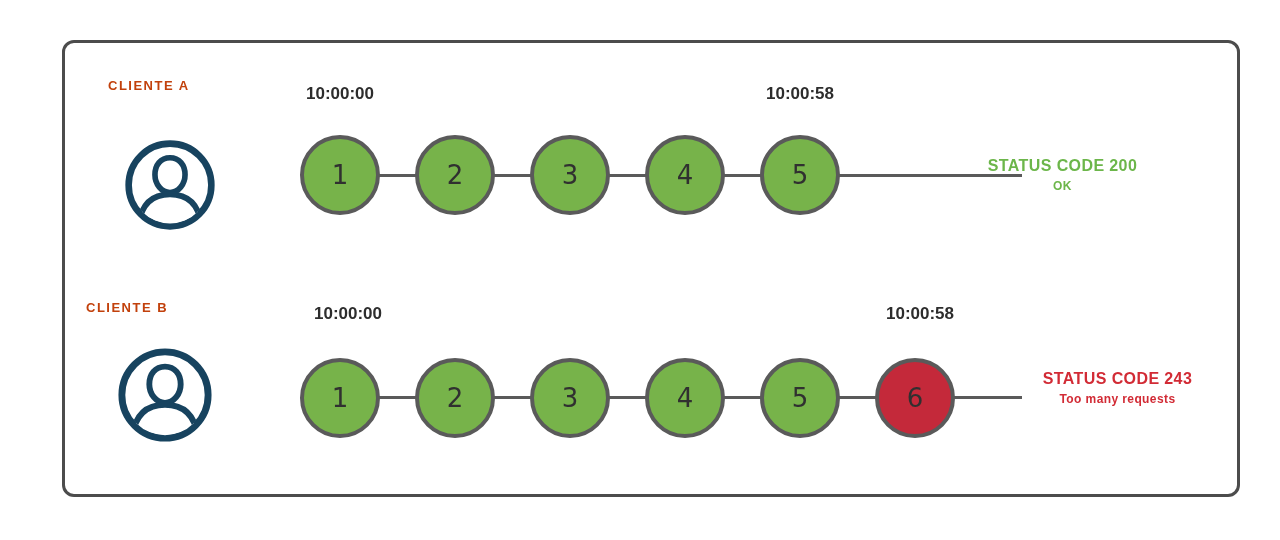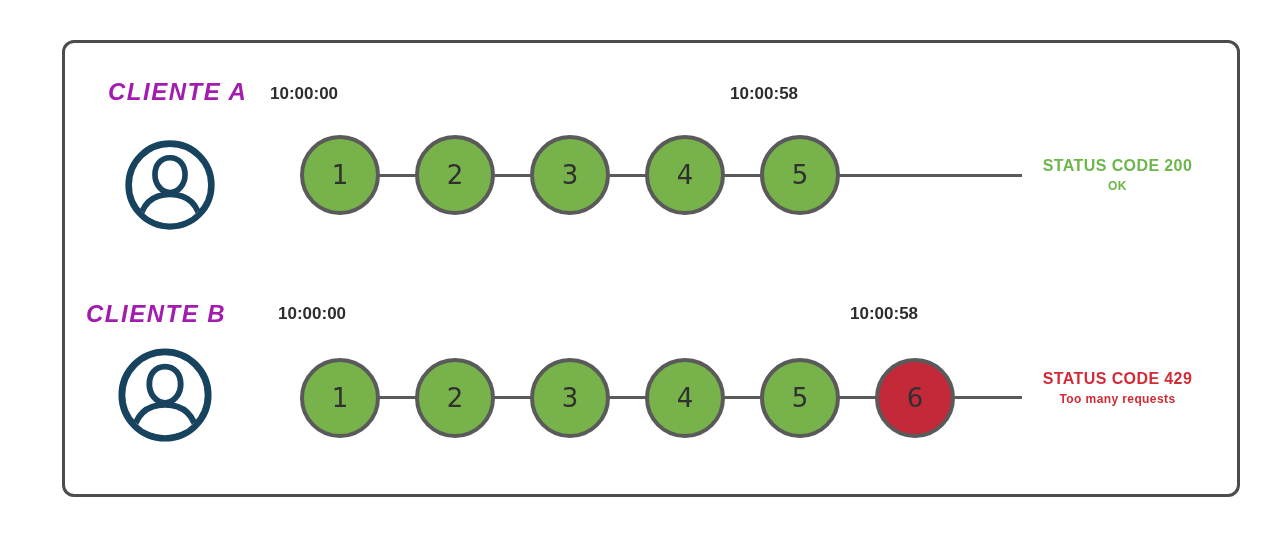--- a/index.html
+++ b/index.html
@@ -20,31 +20,30 @@
     left: 62px;
     top: 40px;
     width: 1172px;
     height: 451px;
     border: 3px solid #4c4c4c;
     border-radius: 12px;
     background: #ffffff;
   }
   .client-label {
     position: absolute;
-    font-size: 24px;
+    font-size: 13px;
     font-weight: bold;
-    font-style: italic;
     letter-spacing: 1.5px;
-    color: #a21caf;
+    color: #c2410c;
     white-space: nowrap;
   }
   .timestamp {
     position: absolute;
     width: 140px;
-    text-align: left;
+    text-align: center;
     font-size: 17px;
     font-weight: bold;
     color: #2d2d2d;
     white-space: nowrap;
   }
   .track-line {
     position: absolute;
     height: 3px;
     background: #5a5a5a;
   }
@@ -105,21 +104,21 @@
   <div class="timestamp" style="left:730px; top:84px;">10:00:58</div>
 
   <div class="track-line" style="left:340px; top:174px; width:682px;"></div>
 
   <div class="node" style="left:300px; top:135px;">1</div>
   <div class="node" style="left:415px; top:135px;">2</div>
   <div class="node" style="left:530px; top:135px;">3</div>
   <div class="node" style="left:645px; top:135px;">4</div>
   <div class="node" style="left:760px; top:135px;">5</div>
 
-  <div class="status-block status-ok" style="left:1025px; top:156px;">
+  <div class="status-block status-ok" style="left:970px; top:156px;">
     <div class="line1">STATUS CODE 200</div>
     <div class="line2">OK</div>
   </div>
 
   <div class="client-label" style="left:86px; top:300px;">CLIENTE B</div>
 
   <div class="avatar" style="left:116px; top:346px;">
     <svg width="98" height="98" viewBox="0 0 100 100">
       <defs>
           <clipPath id="clip-b">
@@ -140,16 +139,16 @@
   <div class="track-line" style="left:340px; top:396px; width:682px;"></div>
 
   <div class="node" style="left:300px; top:358px;">1</div>
   <div class="node" style="left:415px; top:358px;">2</div>
   <div class="node" style="left:530px; top:358px;">3</div>
   <div class="node" style="left:645px; top:358px;">4</div>
   <div class="node" style="left:760px; top:358px;">5</div>
   <div class="node error" style="left:875px; top:358px;">6</div>
 
   <div class="status-block status-err" style="left:1025px; top:369px;">
-    <div class="line1">STATUS CODE 429</div>
+    <div class="line1">STATUS CODE 243</div>
     <div class="line2">Too many requests</div>
   </div>
 </div>
 
 </body></html>

